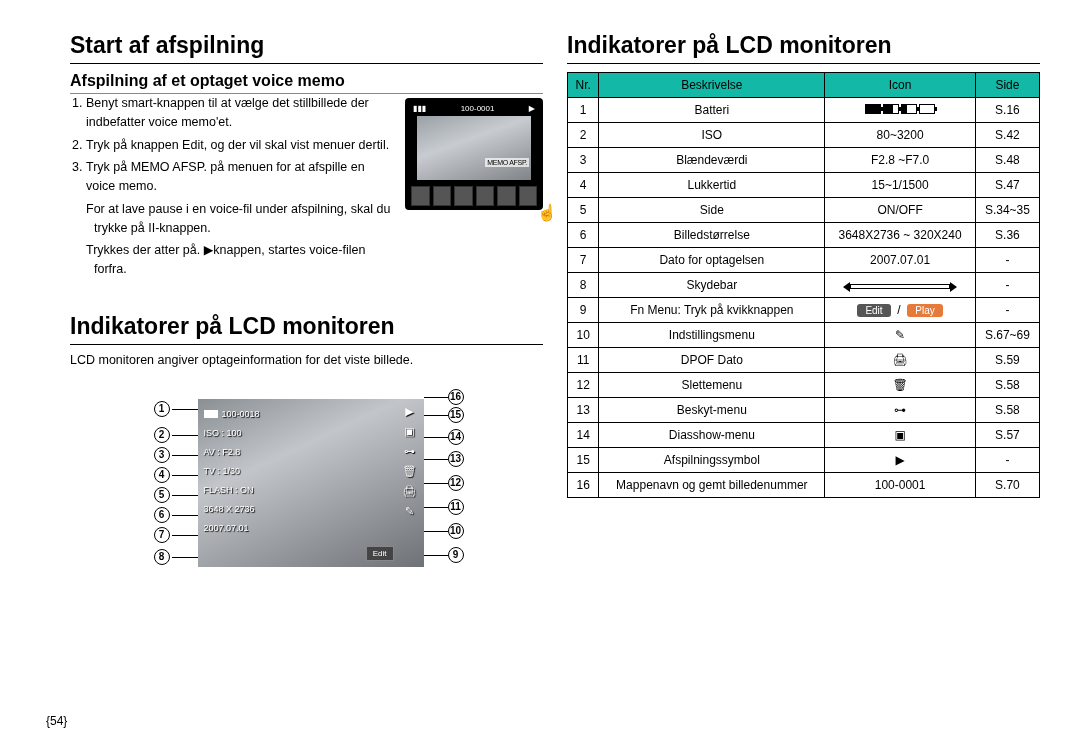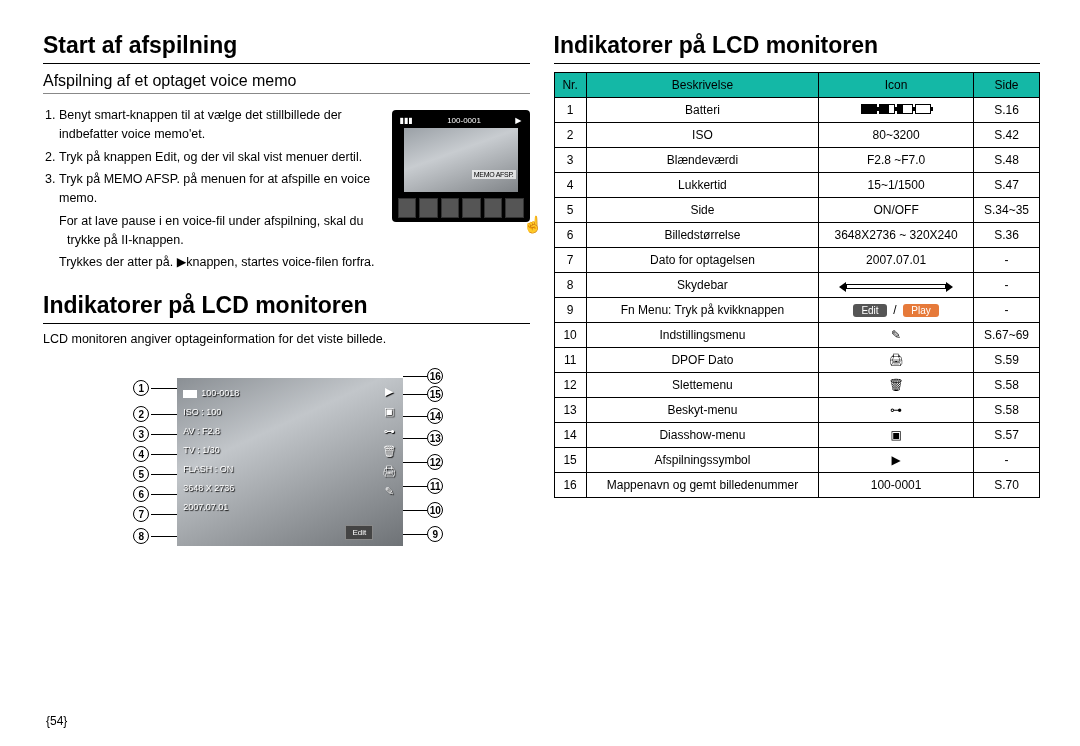--- a/index.html
+++ b/index.html
@@ -7,41 +7,42 @@
     width: 1080px;
     height: 746px;
     background: #fff;
     font-family: Arial, Helvetica, sans-serif;
     color: #000;
     font-size: 13px;
     position: relative;
   }
   .page {
     display: flex;
-    padding: 32px 40px 20px 43px;
+    padding: 32px 40px 20px 70px;
     gap: 24px;
   }
   .col { flex: 1; min-width: 0; }
   h1 {
     font-size: 23px;
     font-weight: bold;
     border-bottom: 1.5px solid #000;
     padding-bottom: 4px;
     margin-bottom: 8px;
   }
   .subhead {
     font-size: 16px;
     border-bottom: 1px solid #888;
     padding-bottom: 3px;
-    margin-bottom: 12px;
+    margin-bottom: 0;
+    font-weight: bold;
   }
   .steps {
     display: flex;
     gap: 10px;
-    margin-bottom: 16px;
+    margin-bottom: 30px;
   }
   .steps-text { flex: 1; font-size: 12.5px; line-height: 1.5; padding-left: 16px; }
   .steps-text li { margin-bottom: 4px; }
   .steps-text .sub { list-style: none; padding-left: 0; margin-top: 4px; }
   .steps-text .sub li::before { content: "- "; }
   .steps-text .sub li::before { content: ""; }
   .steps-text .sub li { text-indent: -8px; padding-left: 8px; }
   .steps-text .dash::before { content: "- "; }
   .mini-screen {
     width: 138px; height: 112px;

